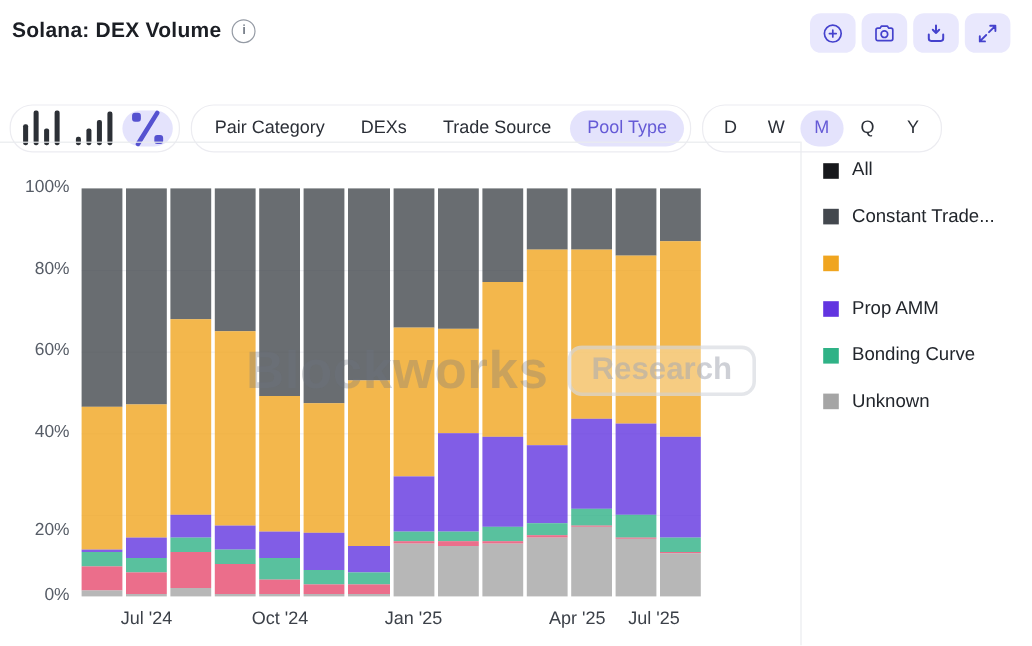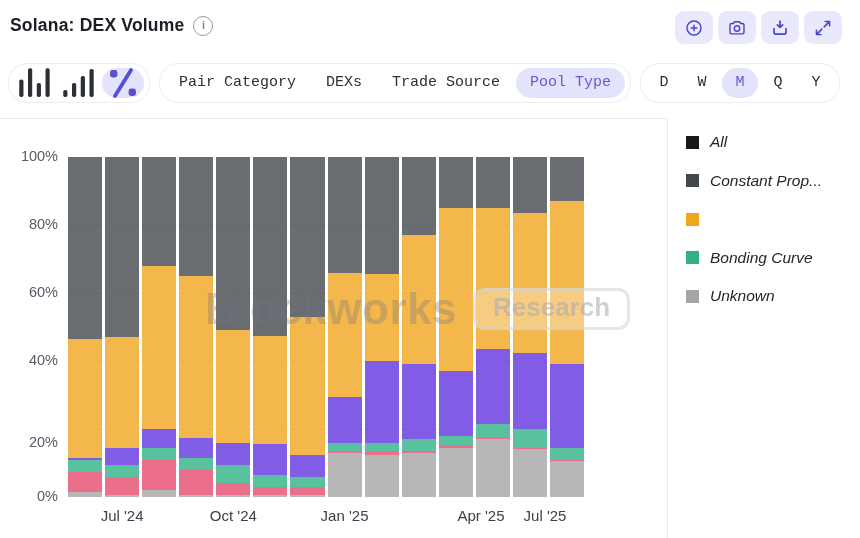--- a/index.html
+++ b/index.html
@@ -11,21 +11,21 @@
   .page-title{font-size:17.5px;font-weight:700;color:#1b1e24;letter-spacing:.2px;}
   .info-icon{width:18px;height:18px;border:1.5px solid #949aa4;border-radius:50%;
     display:flex;align-items:center;justify-content:center;font-size:11px;color:#7b828c;
     font-weight:600;line-height:1;}
   .header-actions{position:absolute;right:18px;top:11px;display:flex;gap:5px;}
   .icon-btn{width:38px;height:33px;background:#e9e8fd;border:none;border-radius:9px;
     display:flex;align-items:center;justify-content:center;color:#4542cd;cursor:pointer;padding:0;}
   .icon-btn svg{width:20px;height:20px;}
 
   
-  .toolbar{position:absolute;left:8px;top:64px;height:38px;display:flex;gap:9px;align-items:center;font-family:Liberation Mono, monospace;}
+  .toolbar{position:absolute;left:8px;top:88px;height:38px;display:flex;gap:9px;align-items:center;}
   .pill-group{display:flex;align-items:center;height:38px;border:1px solid #ececf1;
     border-radius:19px;background:#fff;padding:0 5px;gap:2px;}
   .type-btn{width:42px;height:30px;border-radius:15px;background:transparent;border:none;
     display:flex;align-items:center;justify-content:center;color:#2c3036;cursor:pointer;padding:0;}
   .type-btn.selected{background:#e4e3fc;color:#5552d0;}
   .tab{height:30px;line-height:30px;padding:0 14px;border-radius:15px;font-size:15px;
     color:#2b2f37;cursor:pointer;white-space:nowrap;}
   .tab.selected{background:#e4e3fc;color:#655ad6;}
   .period{min-width:36px;height:30px;line-height:30px;text-align:center;border-radius:15px;
     font-size:15px;color:#2b2f37;cursor:pointer;}
@@ -51,21 +51,21 @@
   .wm-brand{font-size:44px;font-weight:700;color:rgba(110,116,128,0.30);letter-spacing:.5px;}
   .wm-sub{font-size:26px;font-weight:700;color:rgba(165,170,180,0.55);
     border:3px solid rgba(205,209,217,0.55);border-radius:12px;padding:1px 17px 4px 17px;
     background:rgba(255,255,255,0.30);}
 
   
   .legend{position:absolute;left:667px;top:118px;width:193px;padding:5px 0 0 19px;box-sizing:border-box;
     display:flex;flex-direction:column;}
   .legend-item{height:38.5px;display:flex;align-items:center;gap:11px;cursor:pointer;}
   .swatch{width:13px;height:13px;flex:0 0 13px;}
-  .legend-label{font-size:15.5px;color:#22262c;white-space:nowrap;font-style:italic;}
+  .legend-label{font-size:15.5px;color:#22262c;white-space:nowrap;}
 </style>
 </head>
 <body>
 
 <div class="app">
 
   <div class="title-row">
     <span class="page-title">Solana: DEX Volume</span>
     <span class="info-icon">i</span>
   </div>
@@ -282,24 +282,28 @@
       </div>
   </div>
 
   <div class="legend" id="legend">
       <div class="legend-item">
         <span class="swatch" style="background: rgb(23, 24, 28);"></span>
         <span class="legend-label">All</span>
       </div>
       <div class="legend-item">
         <span class="swatch" style="background: rgb(67, 72, 78);"></span>
-        <span class="legend-label">Constant Prop...</span>
+        <span class="legend-label">Constant Trade...</span>
       </div>
       <div class="legend-item">
         <span class="swatch" style="background: rgb(240, 165, 31);"></span>
+      </div>
+      <div class="legend-item">
+        <span class="swatch" style="background: rgb(98, 52, 224);"></span>
+        <span class="legend-label">Prop AMM</span>
       </div>
       <div class="legend-item">
         <span class="swatch" style="background: rgb(47, 178, 134);"></span>
         <span class="legend-label">Bonding Curve</span>
       </div>
       <div class="legend-item">
         <span class="swatch" style="background: rgb(165, 165, 165);"></span>
         <span class="legend-label">Unknown</span>
       </div>
     </div>

